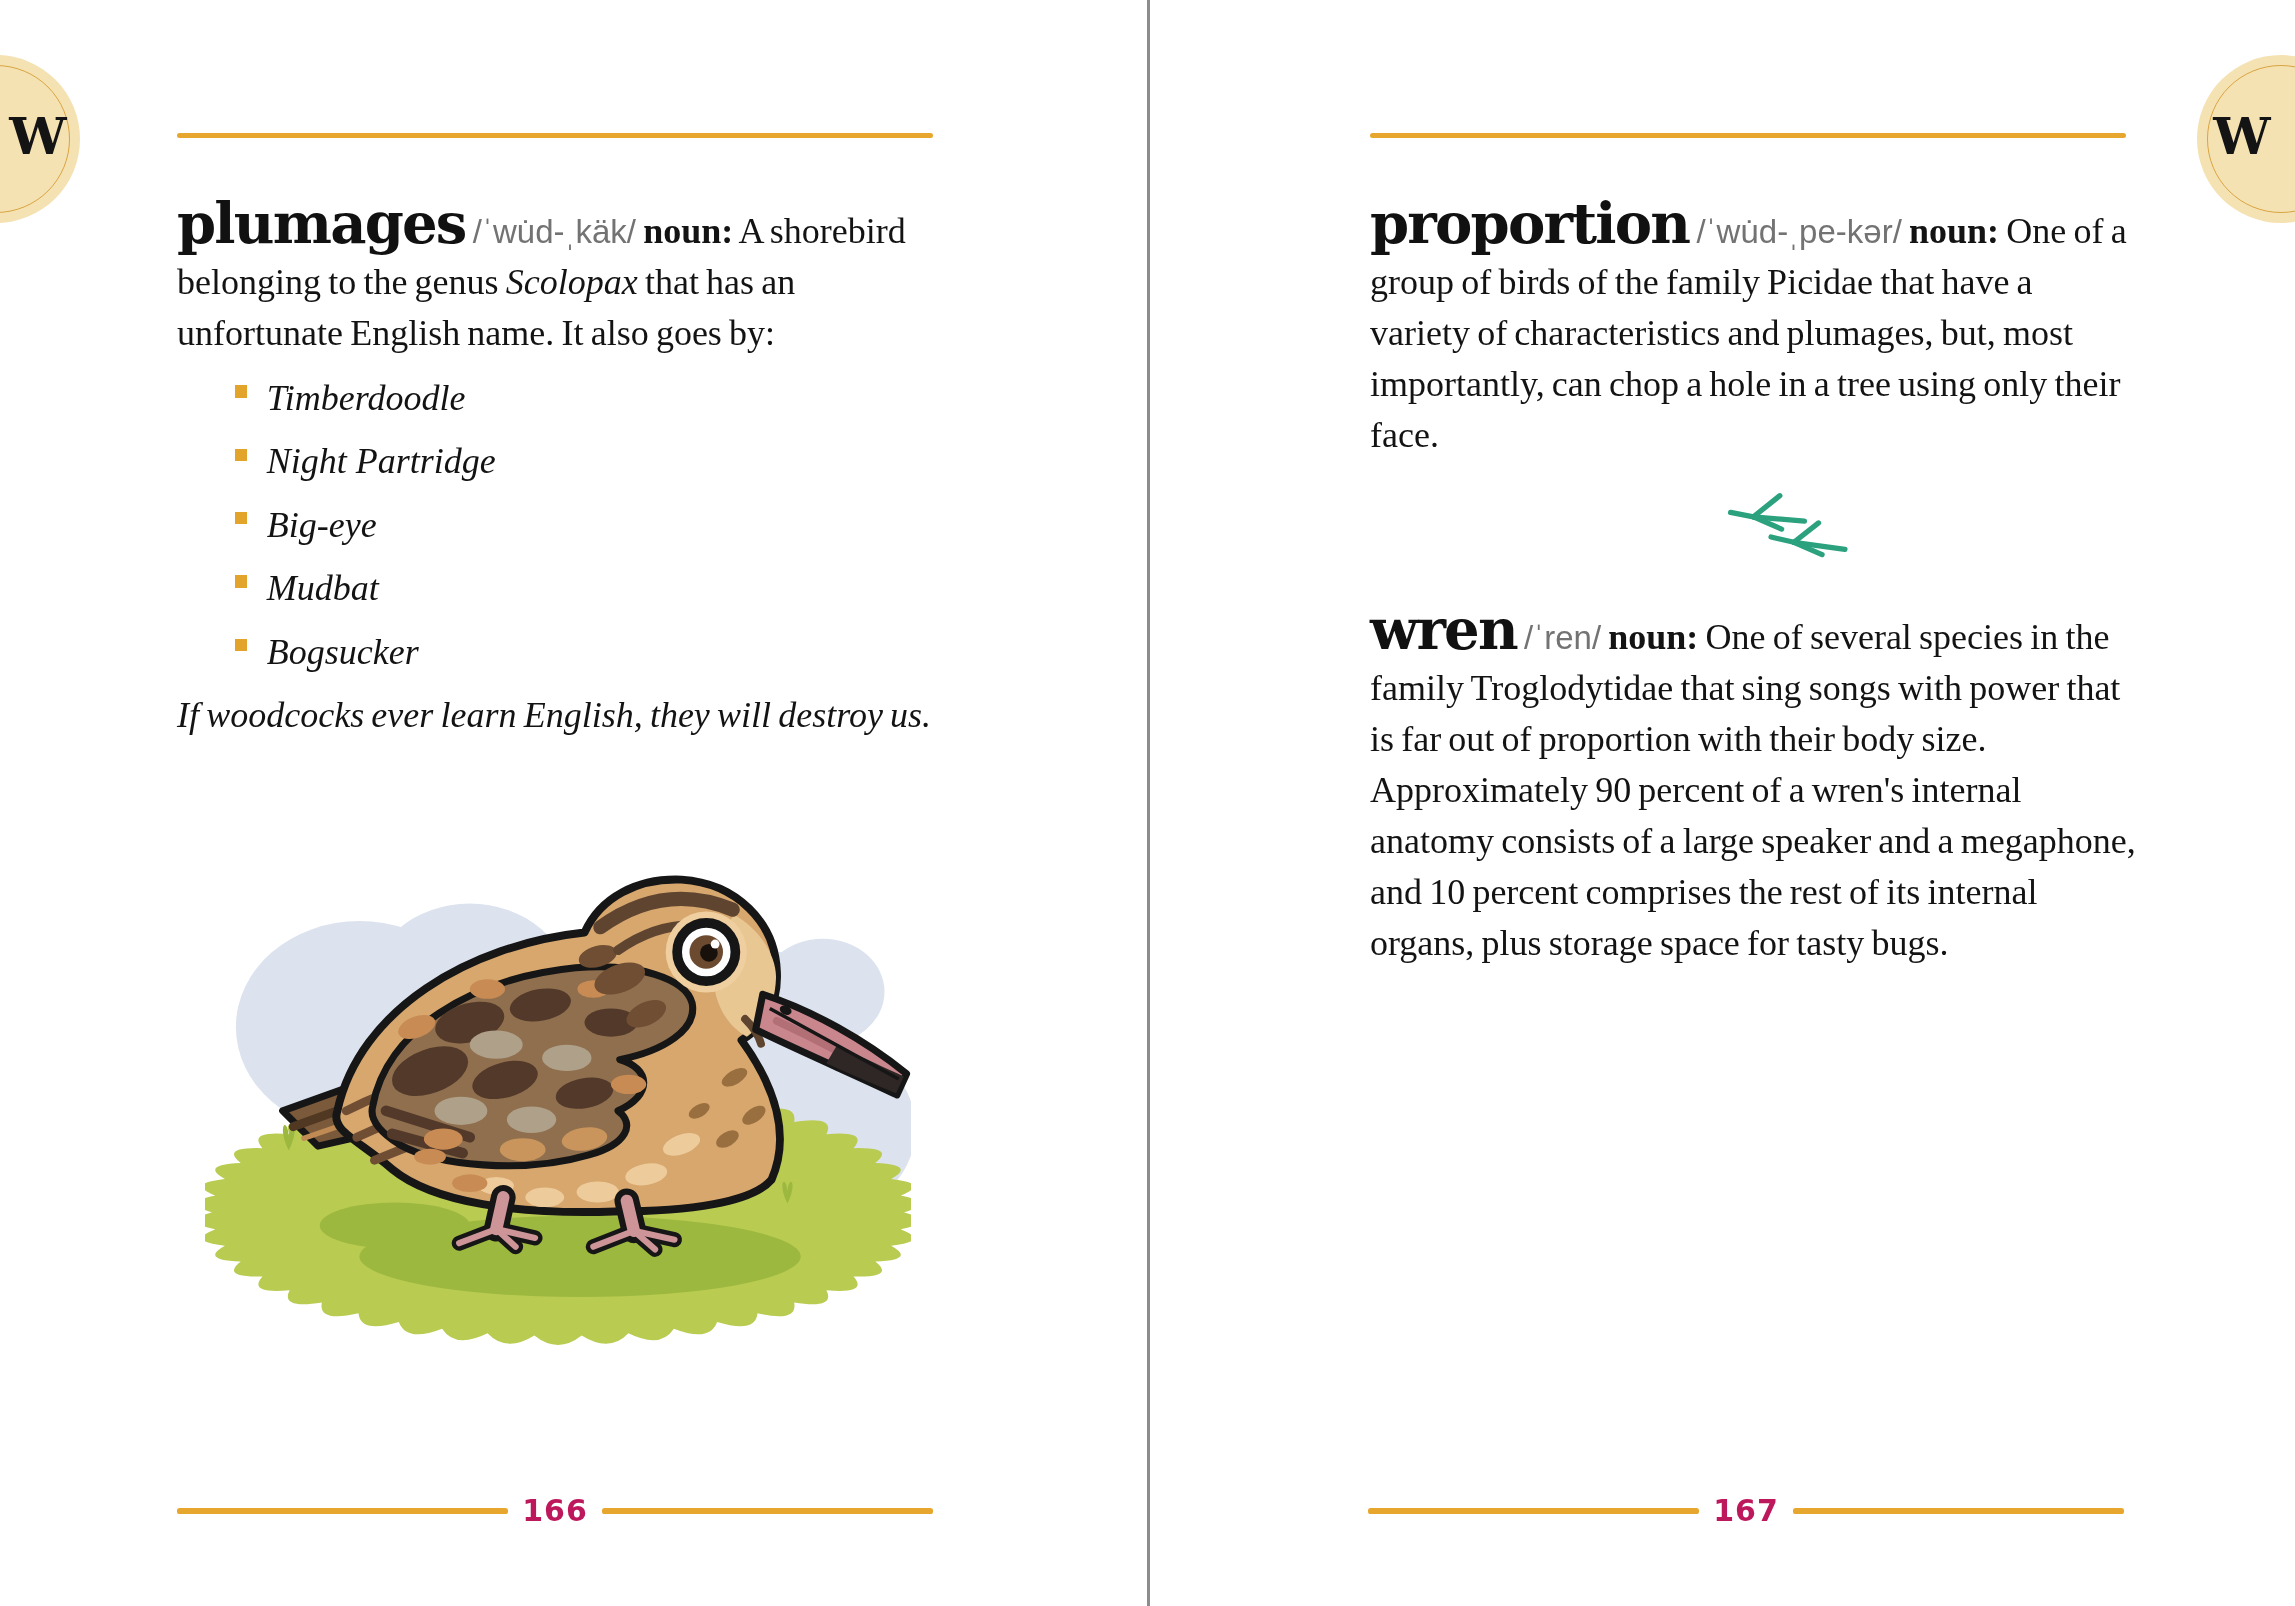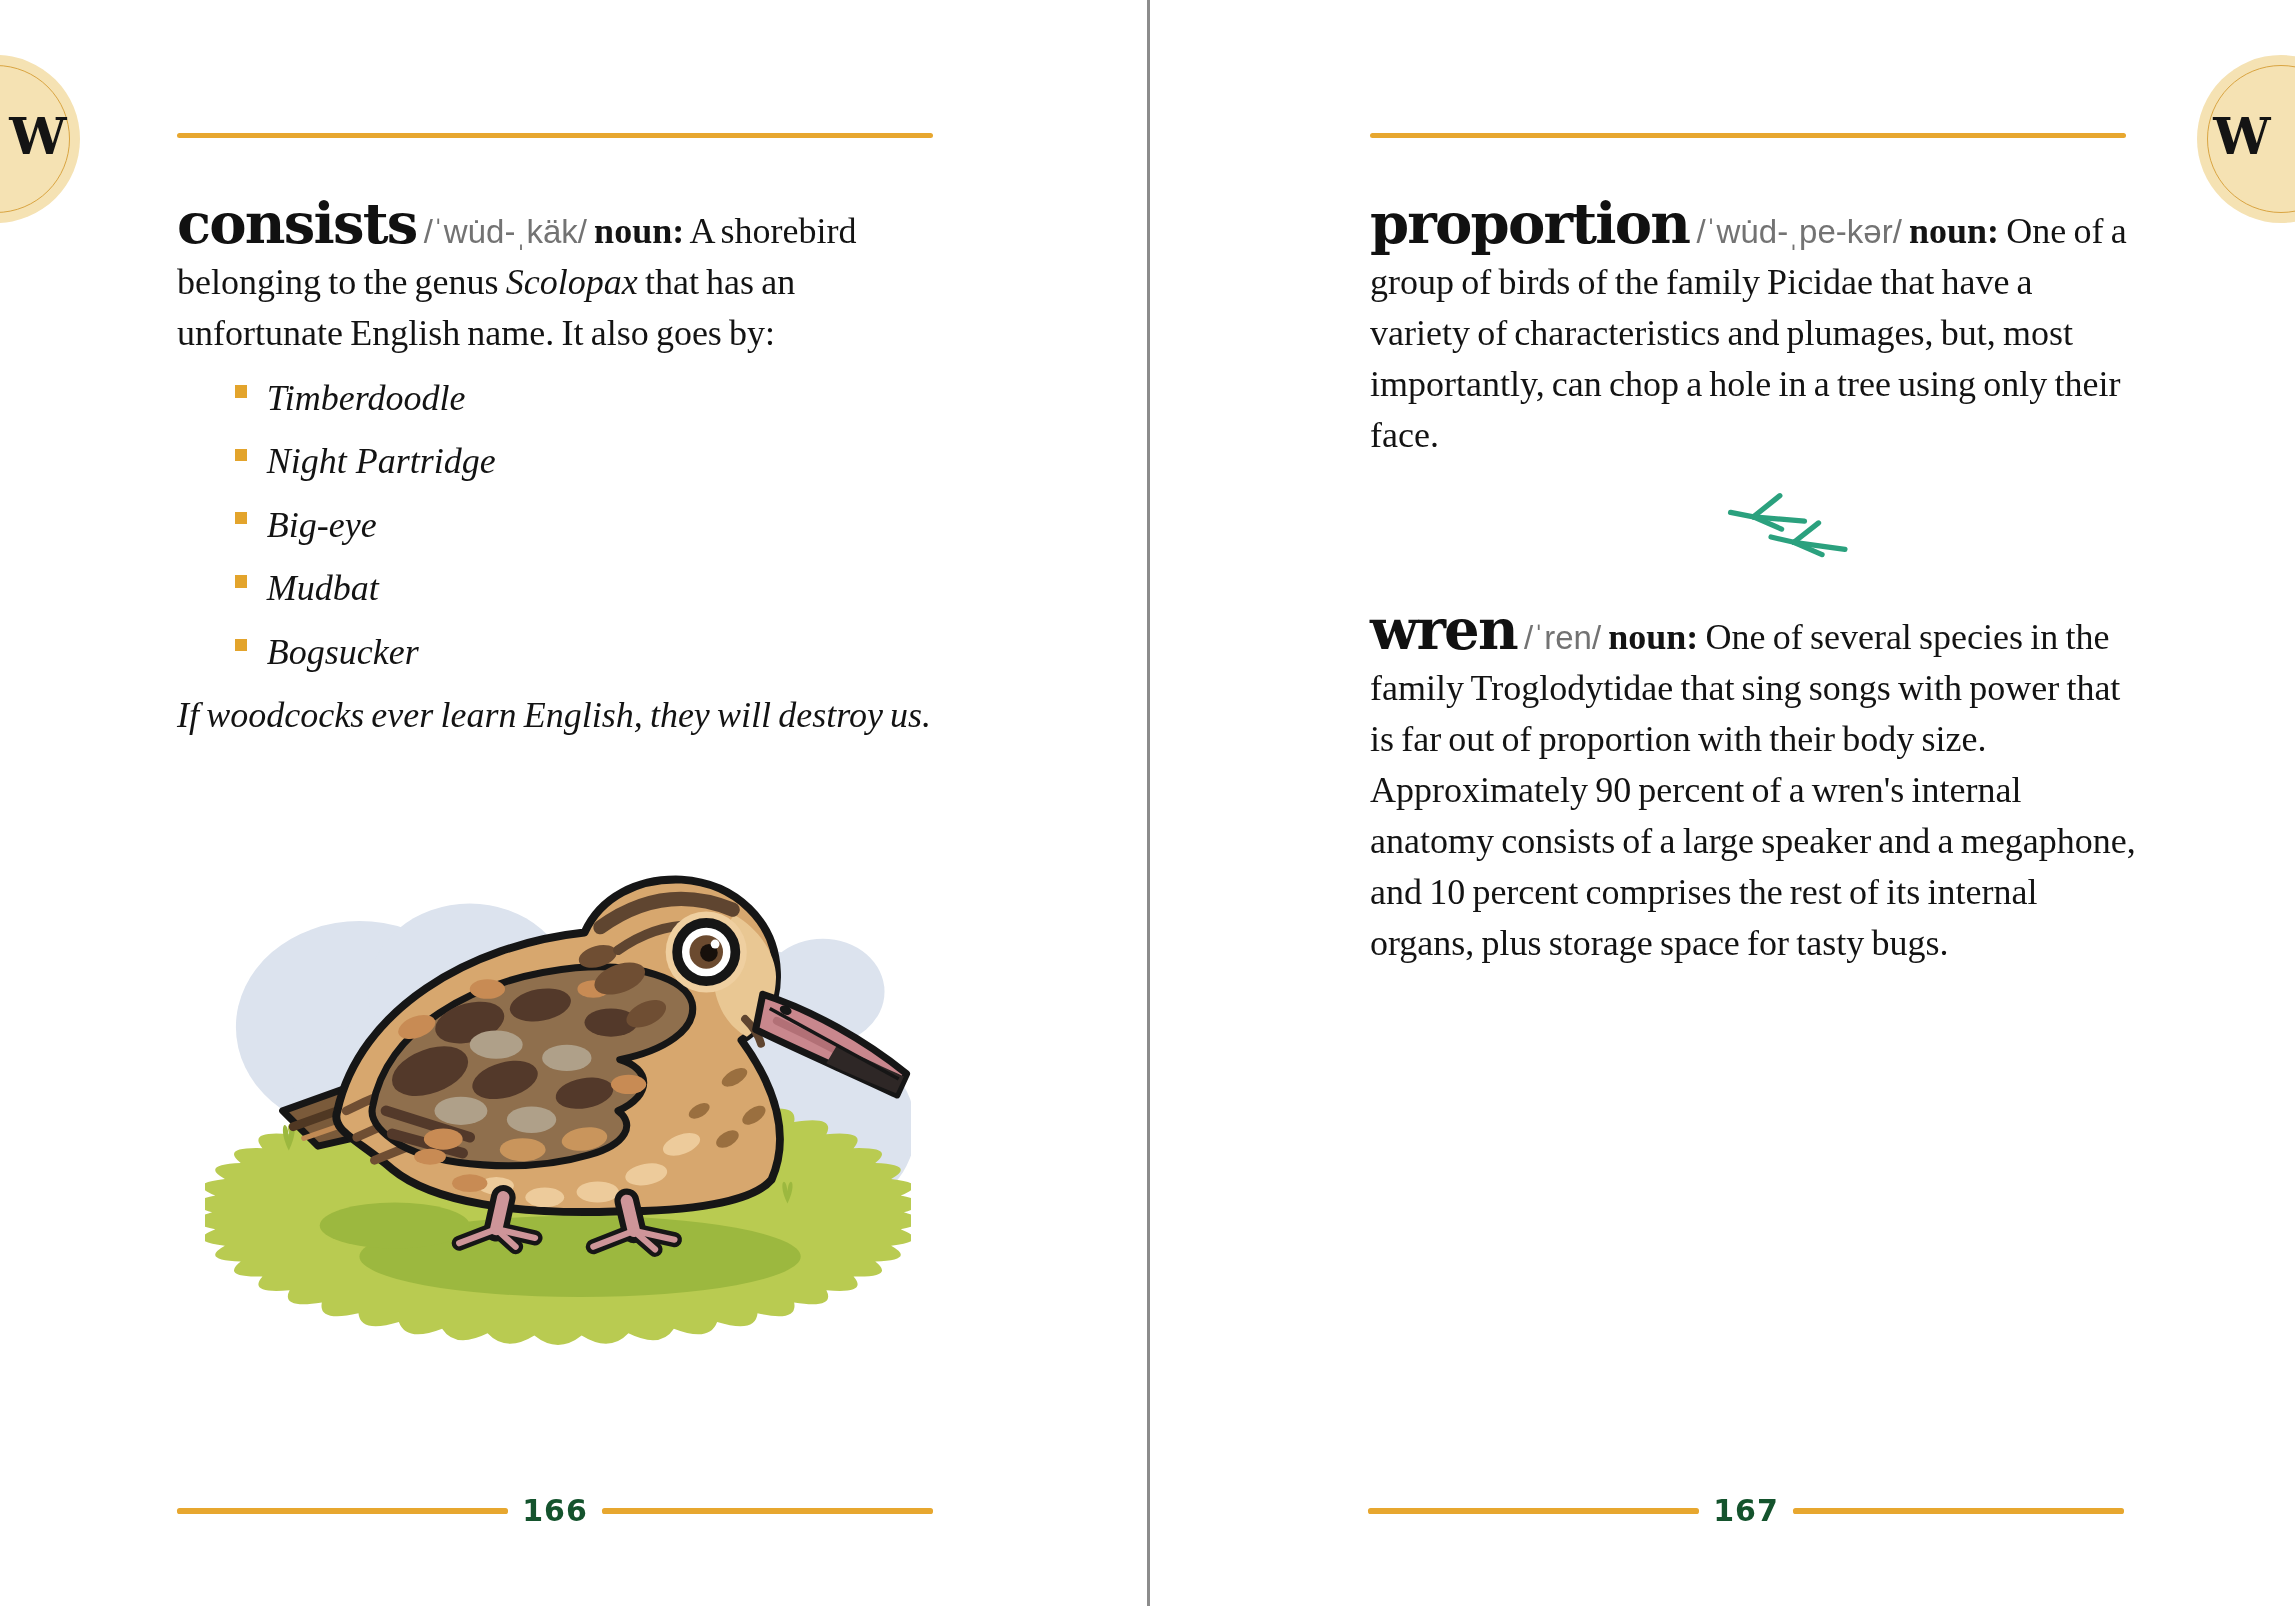--- a/index.html
+++ b/index.html
@@ -59,37 +59,37 @@
 
   .wren-entry{margin-top:3.5px;}
 
   .footer{
     position:absolute;top:1496px;width:756px;display:flex;align-items:center;gap:14px;
   }
   .page-left .footer{left:177px;}
   .page-right .footer{left:220px;}
   .fline{flex:1;height:5.3px;border-radius:2.6px;background:#E7A72F;}
   .pnum{
-    font-family:"DejaVu Sans",sans-serif;font-weight:700;font-size:30px;letter-spacing:0.9px;color:#14532d;
+    font-family:"DejaVu Sans",sans-serif;font-weight:700;font-size:30px;letter-spacing:0.9px;color:#be185d;
     line-height:30px;
   }
 </style>
 </head>
 <body>
 
 <div class="page page-left">
 
   <div class="tab tab-left">
     <span class="tab-letter">W</span>
   </div>
 
   <div class="top-rule"></div>
 
   <div class="content">
-    <p class="entry-text"><span class="headword">consists</span>
+    <p class="entry-text"><span class="headword">plumages</span>
       <span class="pron">/ˈwu̇d-ˌkäk/</span>
       <span class="pos">noun:</span>
       <span>A shorebird belonging to the genus</span>
       <span class="italic">Scolopax</span>
       <span>that has an unfortunate English name. It also goes by:</span></p>
 
     <ul class="alias-list">
       <li>
           <span class="bullet-square"></span>
           <span>Timberdoodle</span>

